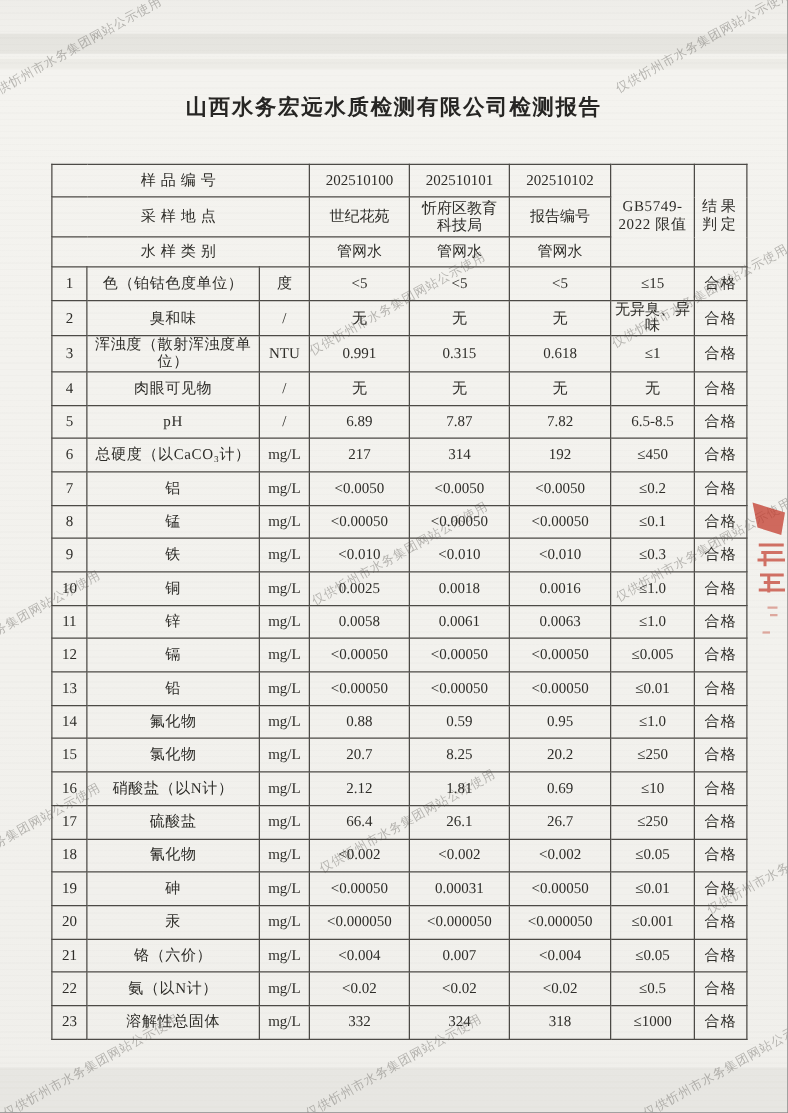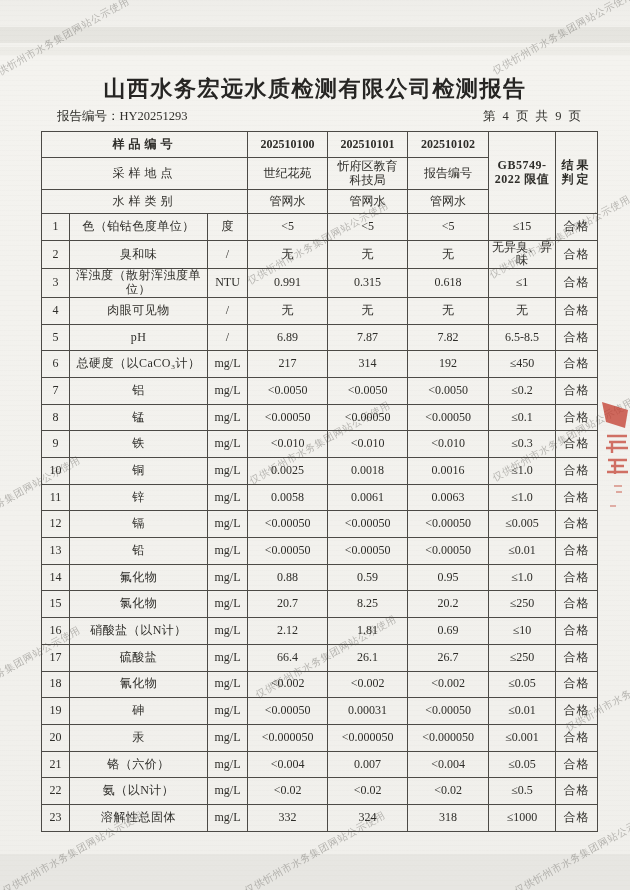--- a/index.html
+++ b/index.html
@@ -21,39 +21,39 @@
     font-family:"Liberation Sans","DejaVu Sans",sans-serif;
     font-size:10px; letter-spacing:.6px;
     color:rgba(98,95,90,.42);
     transform:translate(-50%,-50%) rotate(-29deg);
     pointer-events:none;
   }
 
   .title{
     position:absolute; top:74px; left:0; width:100%;
     text-align:center; font-family:"Liberation Sans","DejaVu Sans",sans-serif;
-    font-size:22px; font-weight:700; letter-spacing:1.5px; color:#262523;
+    font-size:17px; font-weight:700; letter-spacing:1.5px; color:#262523;
   }
   .meta{
     position:absolute; top:108px; left:41px; width:556px;
     display:flex; justify-content:space-between;
     font-size:12.5px; padding:0 14px 0 16px; box-sizing:border-box;
   }
   .meta .pageno{letter-spacing:2px;}
 
   table.report{
     position:absolute; top:131px; left:41px; width:556px;
     border-collapse:collapse; table-layout:fixed;
   }
   table.report td{
     border:1px solid #4c4a46; padding:0; text-align:center;
     font-size:12px; line-height:1.15; overflow:hidden;
     color:#2e2d29;
   }
-  .h-row1 td{height:25px;font-weight:bold;}
+  .h-row1 td{height:25px;}
   .h-row2 td{height:31px;}
   .h-row3 td{height:23px;}
   .h-label{letter-spacing:4px;}
   .pre{white-space:pre-line;}
   .h-limit{font-size:12.5px; line-height:30px; letter-spacing:.5px;}
   .h-result{line-height:30px; letter-spacing:3px;}
   .h-loc{font-size:11.5px; line-height:14px;}
   tbody td{height:25.7px;}
   td.c-seq{font-size:12px;}
   td.c-name{text-align:left; padding-left:7px; font-size:10.5px; letter-spacing:.5px;}
@@ -83,24 +83,20 @@
   <span class="wm" style="left:563px;top:440px">仅供忻州市水务集团网站公示使用</span>
   <span class="wm" style="left:10px;top:668px">仅供忻州市水务集团网站公示使用</span>
   <span class="wm" style="left:326px;top:657px">仅供忻州市水务集团网站公示使用</span>
   <span class="wm" style="left:636px;top:690px">仅供忻州市水务集团网站公示使用</span>
   <span class="wm" style="left:73px;top:853px">仅供忻州市水务集团网站公示使用</span>
   <span class="wm" style="left:315px;top:853px">仅供忻州市水务集团网站公示使用</span>
   <span class="wm" style="left:585px;top:853px">仅供忻州市水务集团网站公示使用</span>
 
   <div class="title">山西水务宏远水质检测有限公司检测报告</div>
 
-  <div class="meta">
-    <span><span>报告编号：</span><span>HY20251293</span></span>
-    <span class="pageno">第 4 页 共 9 页</span>
-  </div>
 
   <table class="report">
     <colgroup>
       <col style="width:28px">
         <col style="width:138px">
         <col style="width:40px">
       <col style="width:80px">
         <col style="width:80px">
         <col style="width:81px">
       <col style="width:67px">

